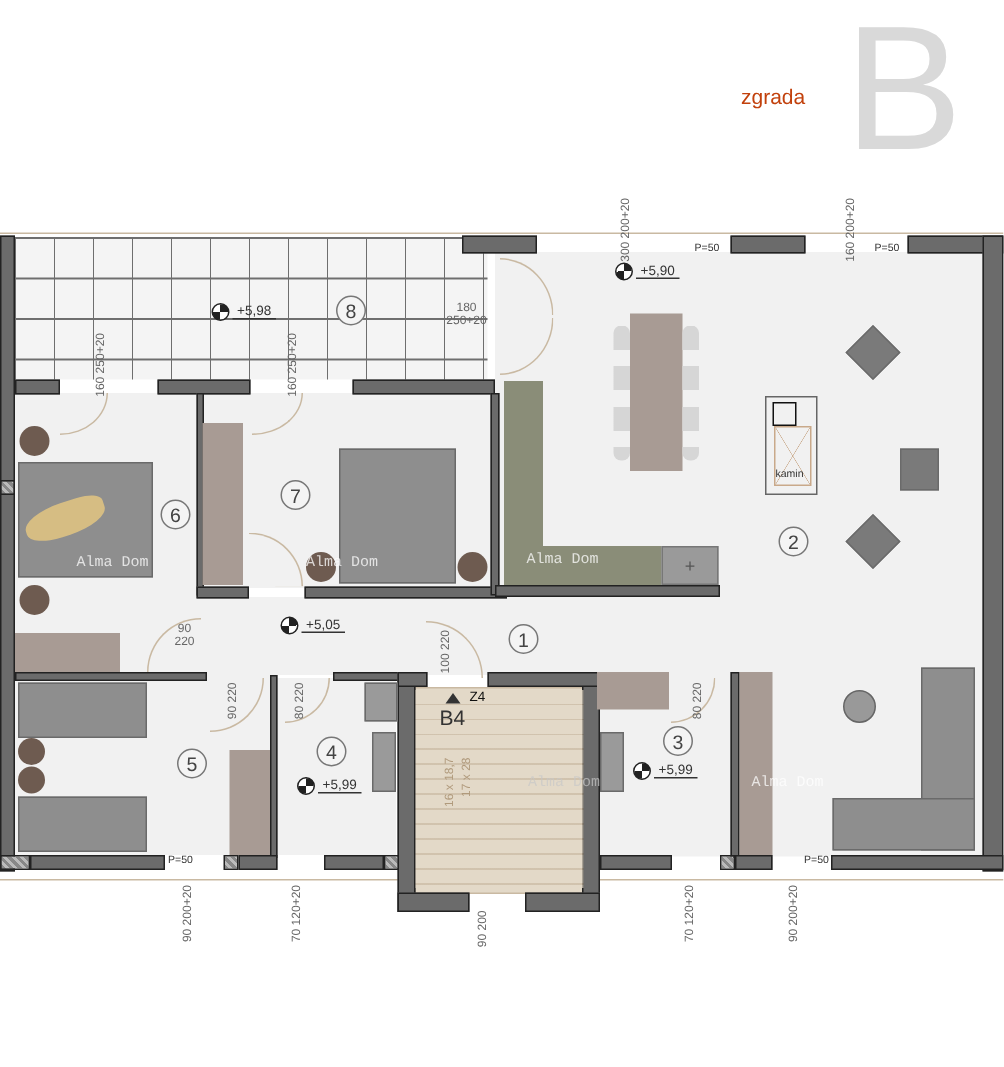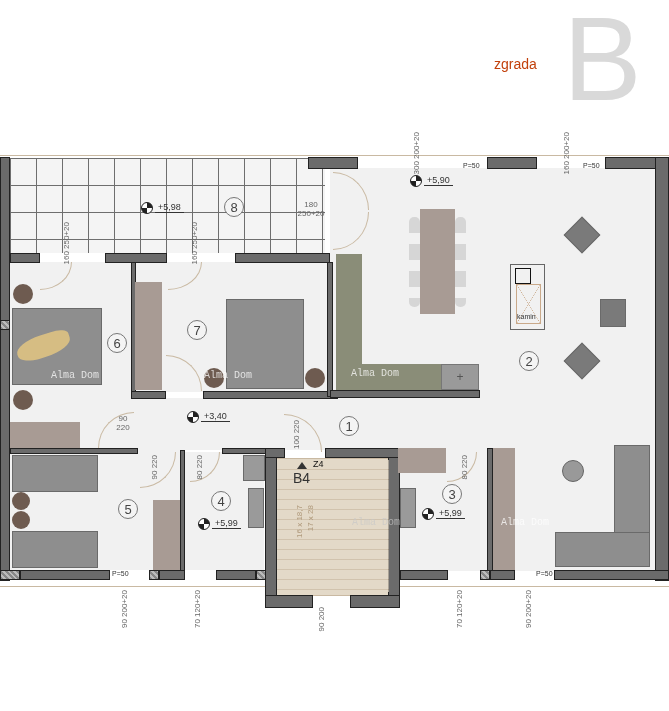--- a/index.html
+++ b/index.html
@@ -139,21 +139,21 @@
 
 <div class="room-num" style="left:339px;top:416px;">1</div>
 <div class="room-num" style="left:519px;top:351px;">2</div>
 <div class="room-num" style="left:442px;top:484px;">3</div>
 <div class="room-num" style="left:211px;top:491px;">4</div>
 <div class="room-num" style="left:118px;top:499px;">5</div>
 <div class="room-num" style="left:107px;top:333px;">6</div>
 <div class="room-num" style="left:187px;top:320px;">7</div>
 <div class="room-num" style="left:224px;top:197px;">8</div>
 
-<div class="lvl" style="left:187px;top:411px;"><span class="mk"></span><span class="v">+3,40</span></div>
+<div class="lvl" style="left:187px;top:411px;"><span class="mk"></span><span class="v">+5,05</span></div>
 <div class="lvl" style="left:410px;top:175px;"><span class="mk"></span><span class="v">+5,90</span></div>
 <div class="lvl" style="left:422px;top:508px;"><span class="mk"></span><span class="v">+5,99</span></div>
 <div class="lvl" style="left:198px;top:518px;"><span class="mk"></span><span class="v">+5,99</span></div>
 <div class="lvl" style="left:141px;top:181px;margin-top:21px;"><span class="mk"></span><span class="v">+5,98</span></div>
 
 <div class="wm" style="left:351px;top:368px;">Alma Dom</div>
 <div class="wm" style="left:51px;top:370px;">Alma Dom</div>
 <div class="wm" style="left:204px;top:370px;">Alma Dom</div>
 <div class="wm" style="left:501px;top:517px;">Alma Dom</div>
 <div class="wm" style="left:352px;top:517px;color:rgba(200,200,200,0.7);">Alma Dom</div>

